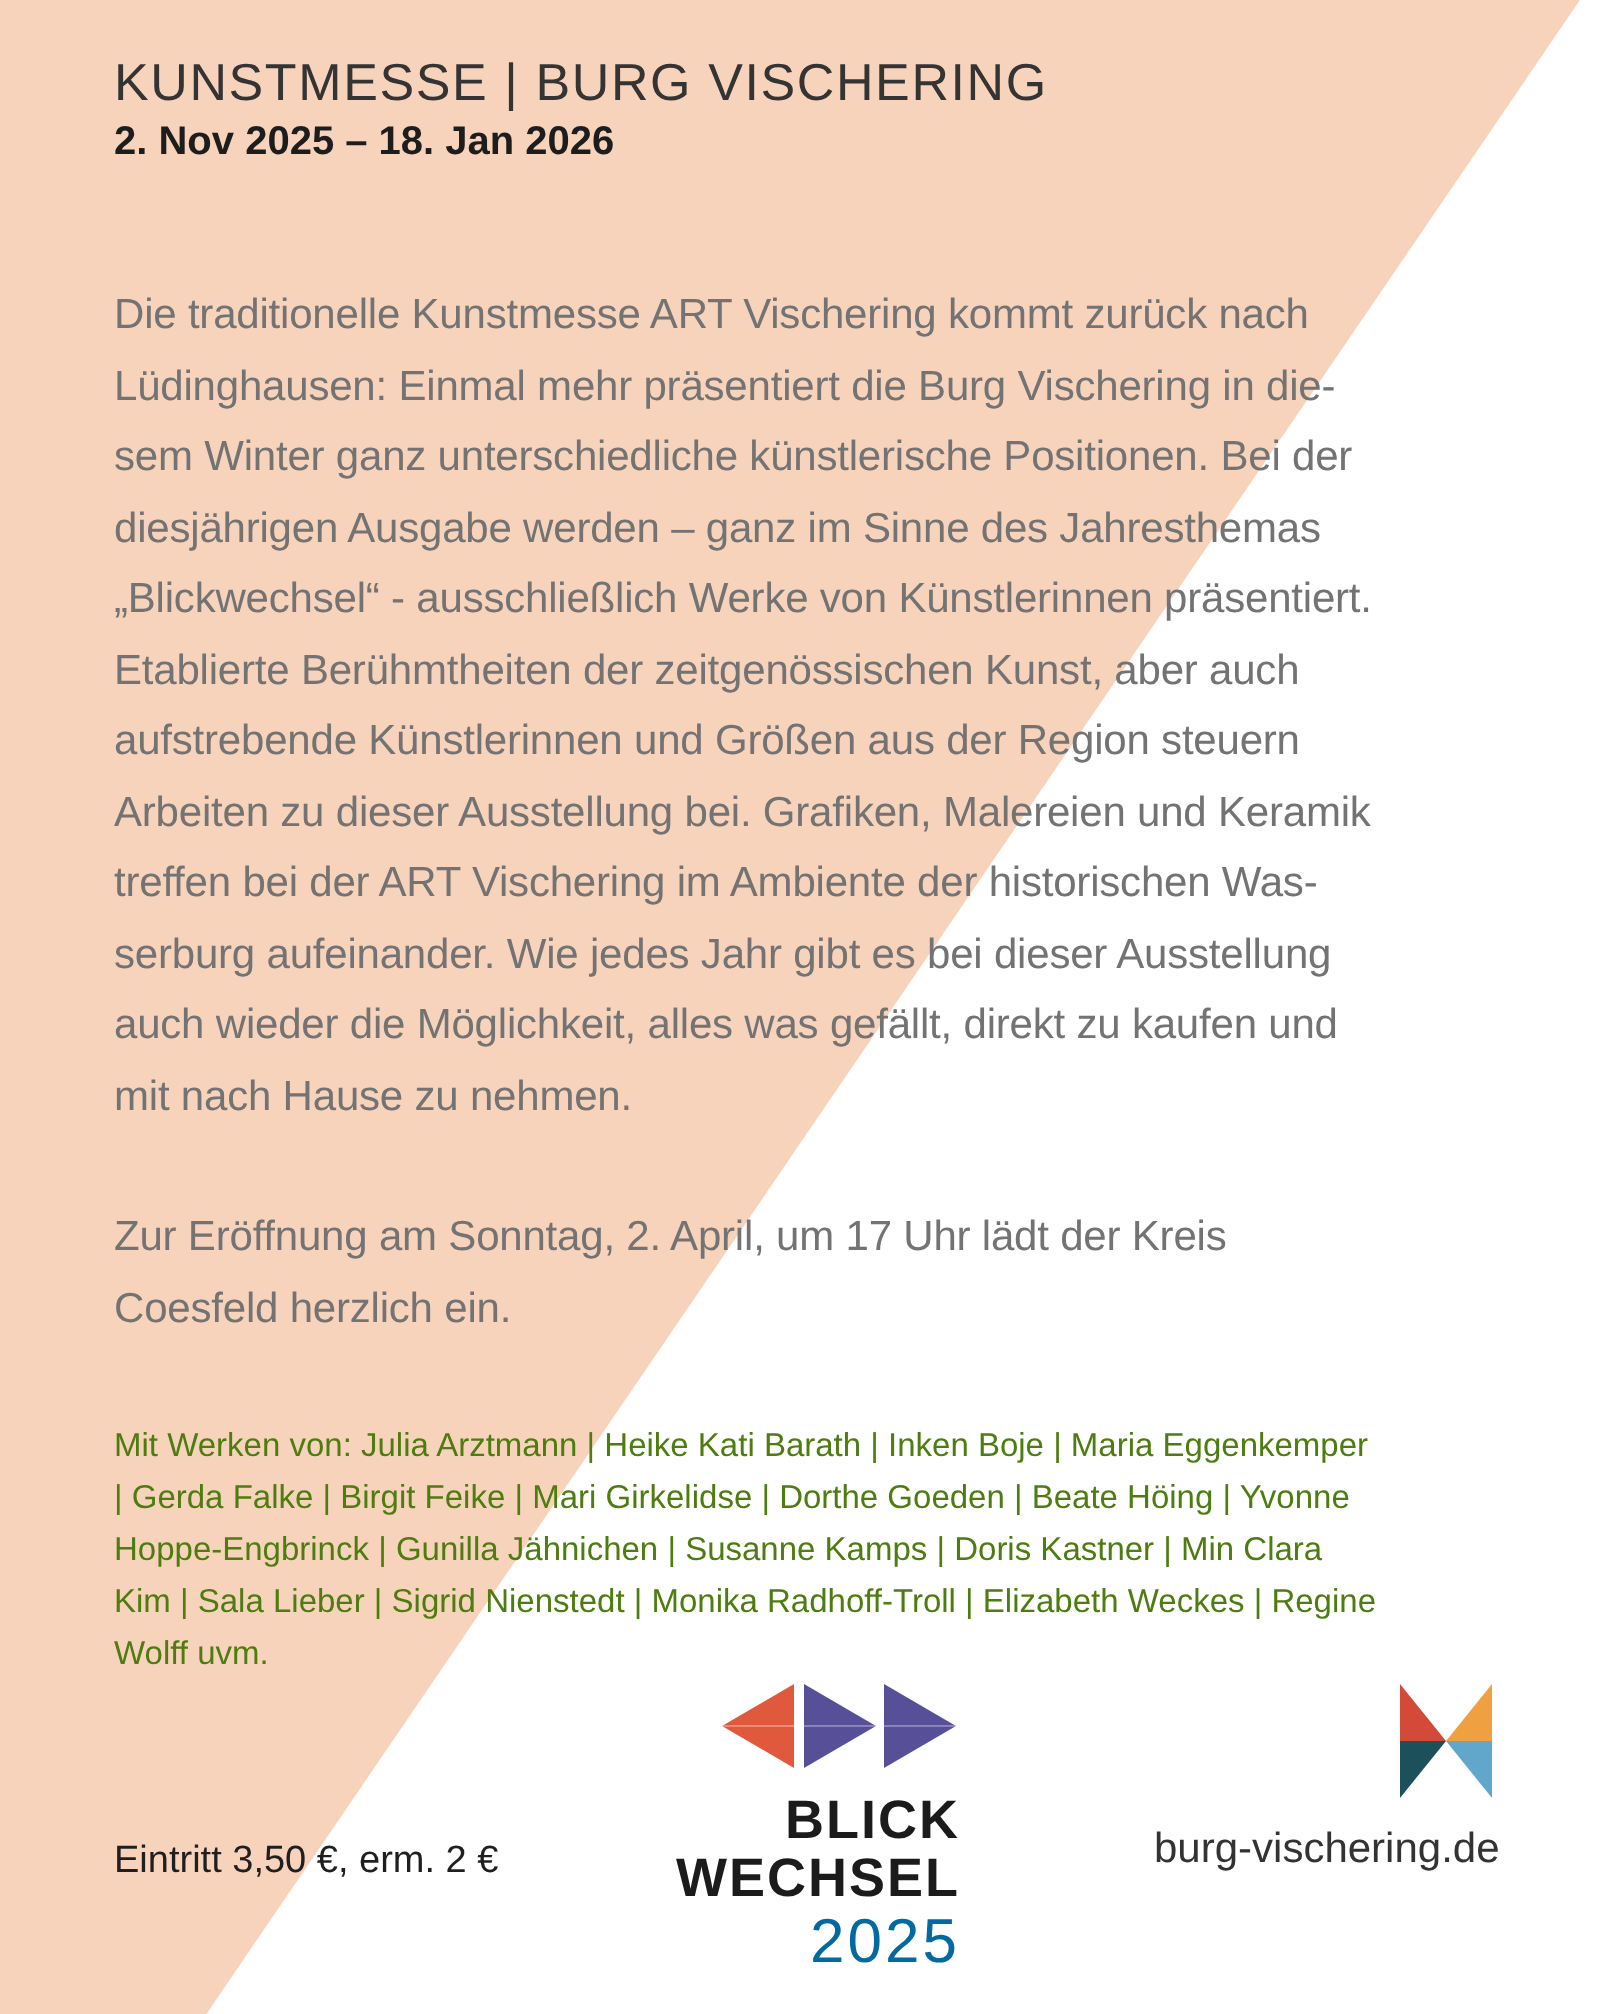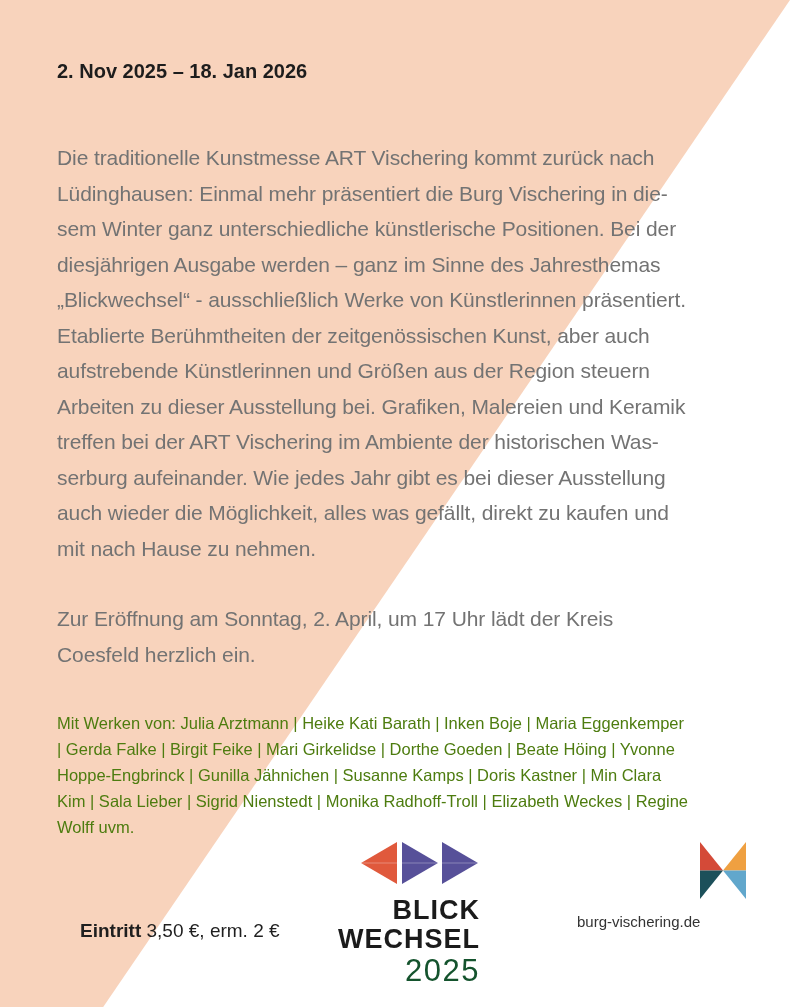--- a/index.html
+++ b/index.html
@@ -30,42 +30,43 @@
   .para2 { top:601px; }
   .artists {
     position:absolute; left:57px; top:710px;
     font-size:16.5px; line-height:26px; color:#4d7c0f;
     white-space:pre-line; width:710px;
   }
   .eintritt {
     position:absolute; left:57px; top:920px;
     font-size:19px; color:#1f1f1f; white-space:nowrap;
   }
-  .eintritt .lbl { font-weight:700;margin-left:23px; }
+  .eintritt .lbl { font-weight:400; }
   .bw-tris { position:absolute; left:361px; top:842px; width:117px; height:42px; }
   .bw-text {
     position:absolute; left:180px; top:896px; width:300px;
     text-align:right; color:#1b1b1b;
   }
   .bw-line1 { font-size:27px; font-weight:600; letter-spacing:1px; line-height:29px; }
   .bw-line2 { font-size:27px; font-weight:700; letter-spacing:1px; line-height:29px; }
-  .bw-year  { font-size:31px; font-weight:300; letter-spacing:1.5px; line-height:33px; color:#14532d; }
+  .bw-year  { font-size:31px; font-weight:300; letter-spacing:1.5px; line-height:33px; color:#0369a1; }
   .bv-logo { position:absolute; left:700px; top:842px; width:46px; height:57px; }
   .url {
     position:absolute; left:577px; top:913px;
-    font-size:15px; color:#333333; white-space:nowrap;
+    font-size:21px; color:#333333; white-space:nowrap;
   }
 </style>
 </head>
 <body>
 
 <div class="flyer">
 
   <div class="bg-diagonal"></div>
 
+  <div class="title">KUNSTMESSE | BURG VISCHERING</div>
 
   <div class="date">2. Nov 2025 – 18. Jan 2026</div>
 
   <div class="para para1">Die traditionelle Kunstmesse ART Vischering kommt zurück nach
 Lüdinghausen: Einmal mehr präsentiert die Burg Vischering in die-
 sem Winter ganz unterschiedliche künstlerische Positionen. Bei der
 diesjährigen Ausgabe werden – ganz im Sinne des Jahresthemas
 „Blickwechsel“ - ausschließlich Werke von Künstlerinnen präsentiert.
 Etablierte Berühmtheiten der zeitgenössischen Kunst, aber auch
 aufstrebende Künstlerinnen und Größen aus der Region steuern

